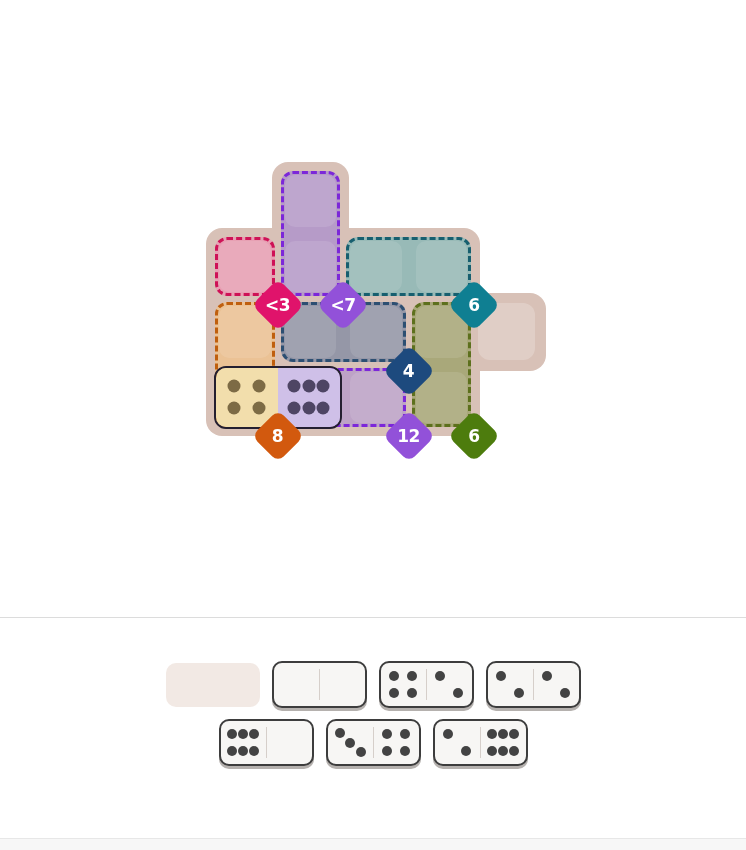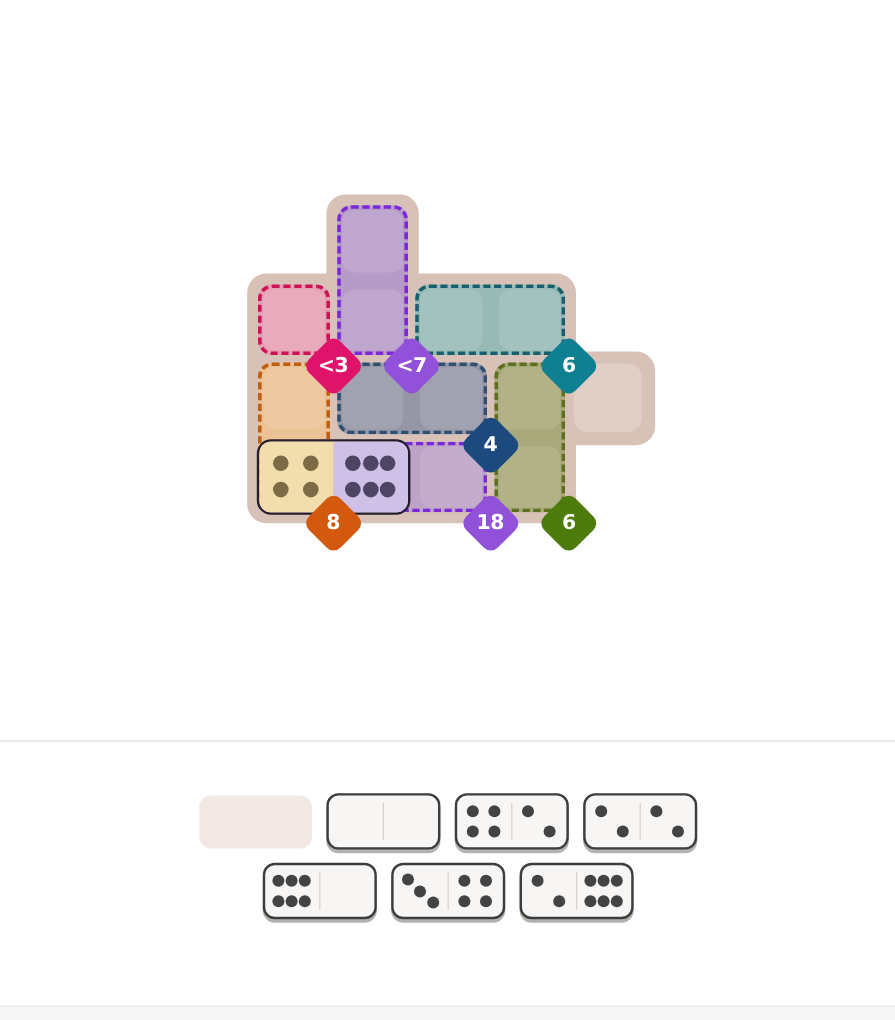--- a/index.html
+++ b/index.html
@@ -124,21 +124,21 @@
         <div class="badge-wrap" style="left: 408.5px; top: 370.5px;">
           <div class="badge-diamond" style="background: rgb(29, 74, 126);"></div>
           <div class="badge-label">4</div>
         </div>
         <div class="badge-wrap" style="left: 474px; top: 436px;">
           <div class="badge-diamond" style="background: rgb(77, 124, 13);"></div>
           <div class="badge-label">6</div>
         </div>
         <div class="badge-wrap" style="left: 408.5px; top: 436px;">
           <div class="badge-diamond" style="background: rgb(146, 81, 217);"></div>
-          <div class="badge-label">18</div>
+          <div class="badge-label">12</div>
         </div>
       </div>
   </div>
 
   <div class="divider"></div>
   <div class="tray-row tray-row-1" id="tray-row-0">
       <div class="empty-slot"></div>
       <div class="domino">
         <div class="domino-half"></div>
         <div class="domino-half"></div>

